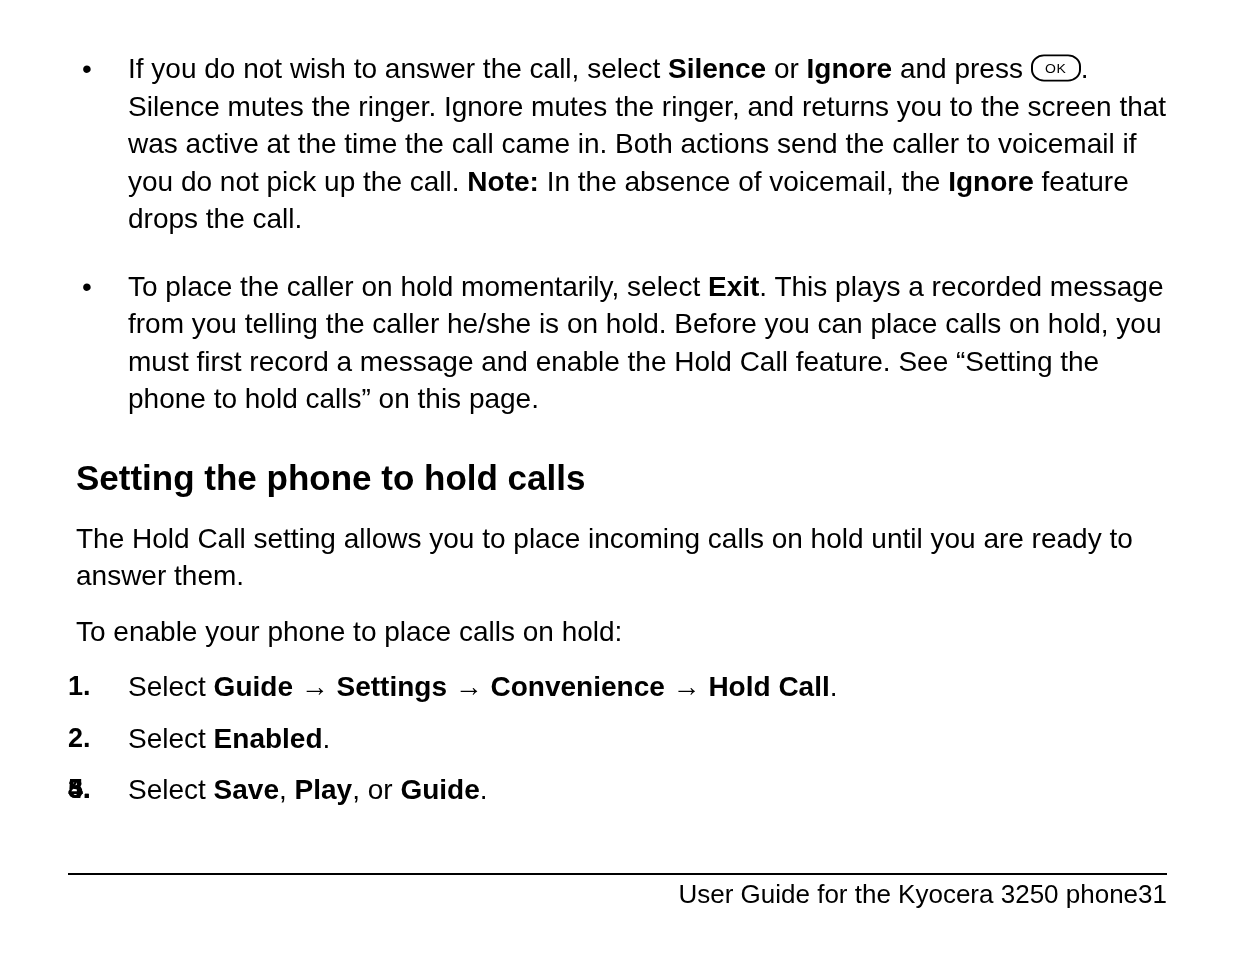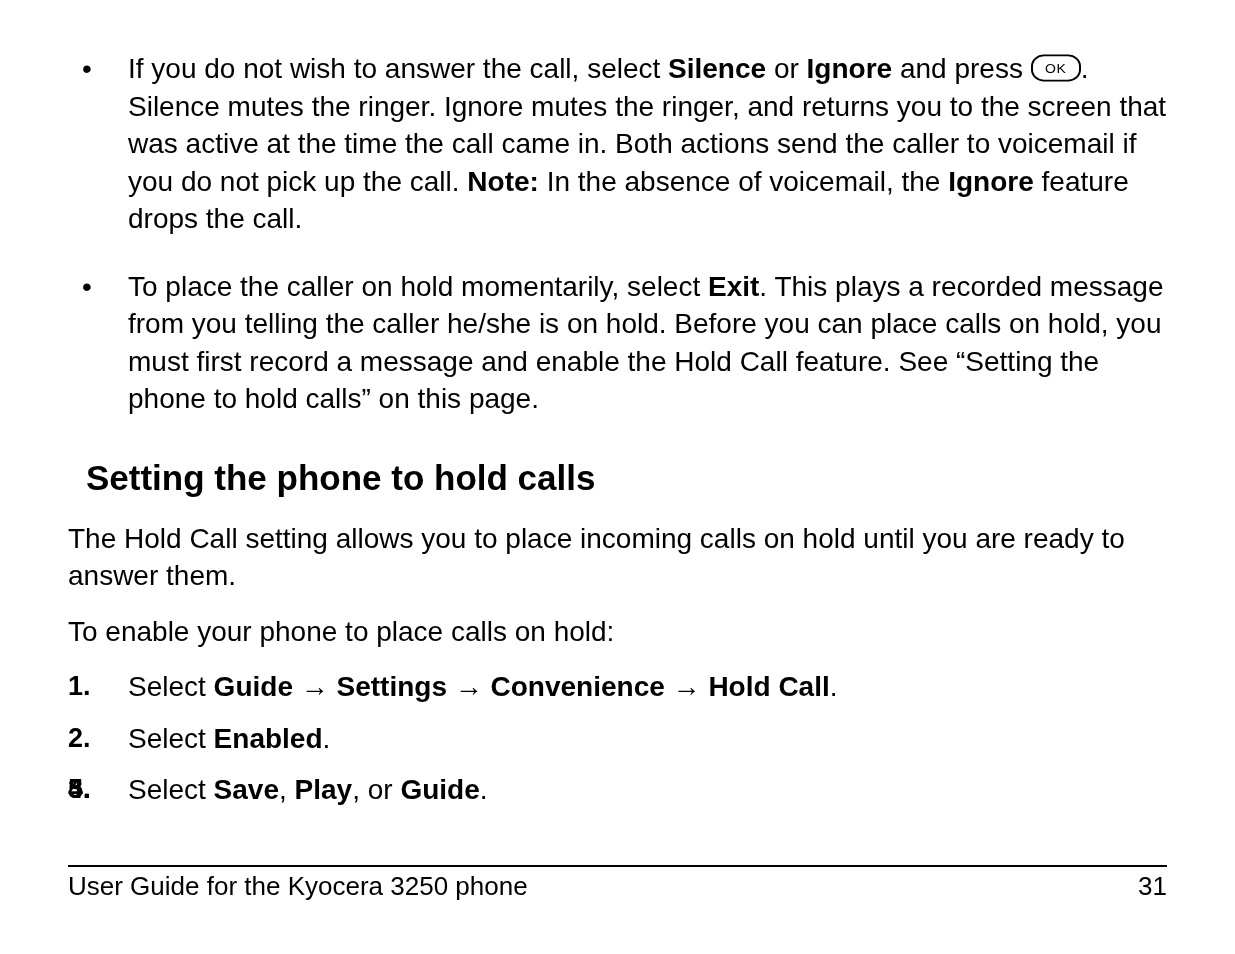--- a/index.html
+++ b/index.html
@@ -33,27 +33,27 @@
   .bullet-dot {
     position: absolute;
     left: 14px;
     top: 0px;
     font-size: 28px;
     line-height: 1.34;
   }
   .heading {
     font-size: 35px;
     font-weight: bold;
-    margin: 32px 0 22px 18px;
+    margin: 32px 0 22px 8px;
     font-family: Arial, Helvetica, sans-serif;
   }
   p.body {
     font-size: 28px;
     line-height: 1.34;
-    margin: 0 0 18px 0;
+    margin: 0 0 18px 8px;
   }
   ol.steps {
     list-style: none;
     margin: 0;
     padding: 0;
     counter-reset: step;
   }
   ol.steps > li {
     position: relative;
     padding-left: 60px;
@@ -84,25 +84,25 @@
     vertical-align: middle;
     position: relative;
     top: -3px;
     letter-spacing: 0.5px;
     transform: scaleY(0.9);
   }
   .footer {
     position: absolute;
     left: 68px;
     right: 68px;
-    bottom: 52px;
+    bottom: 44px;
     border-top: 2px solid #000;
     padding-top: 4px;
     display: flex;
-    justify-content: space-between;
+    justify-content: flex-end;
     font-size: 26px;
     font-family: Arial, Helvetica, sans-serif;
   }
 </style>
 </head>
 <body>
 
 <div class="page">
 
   <ul class="bullets">

